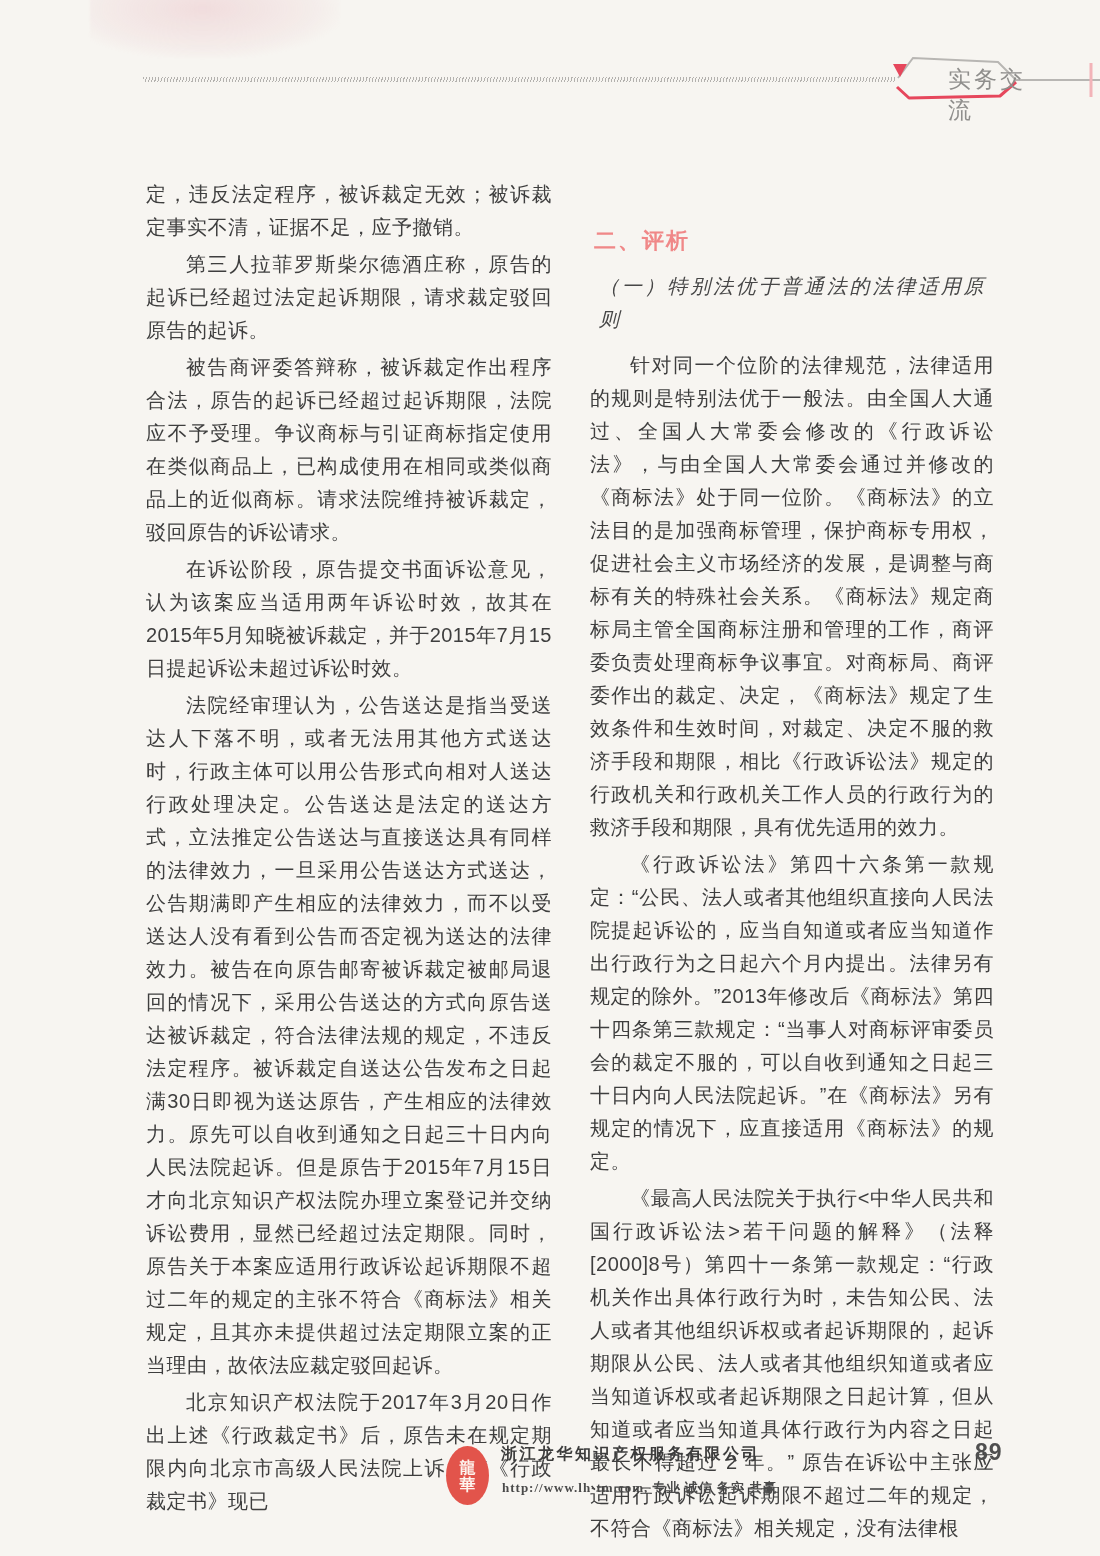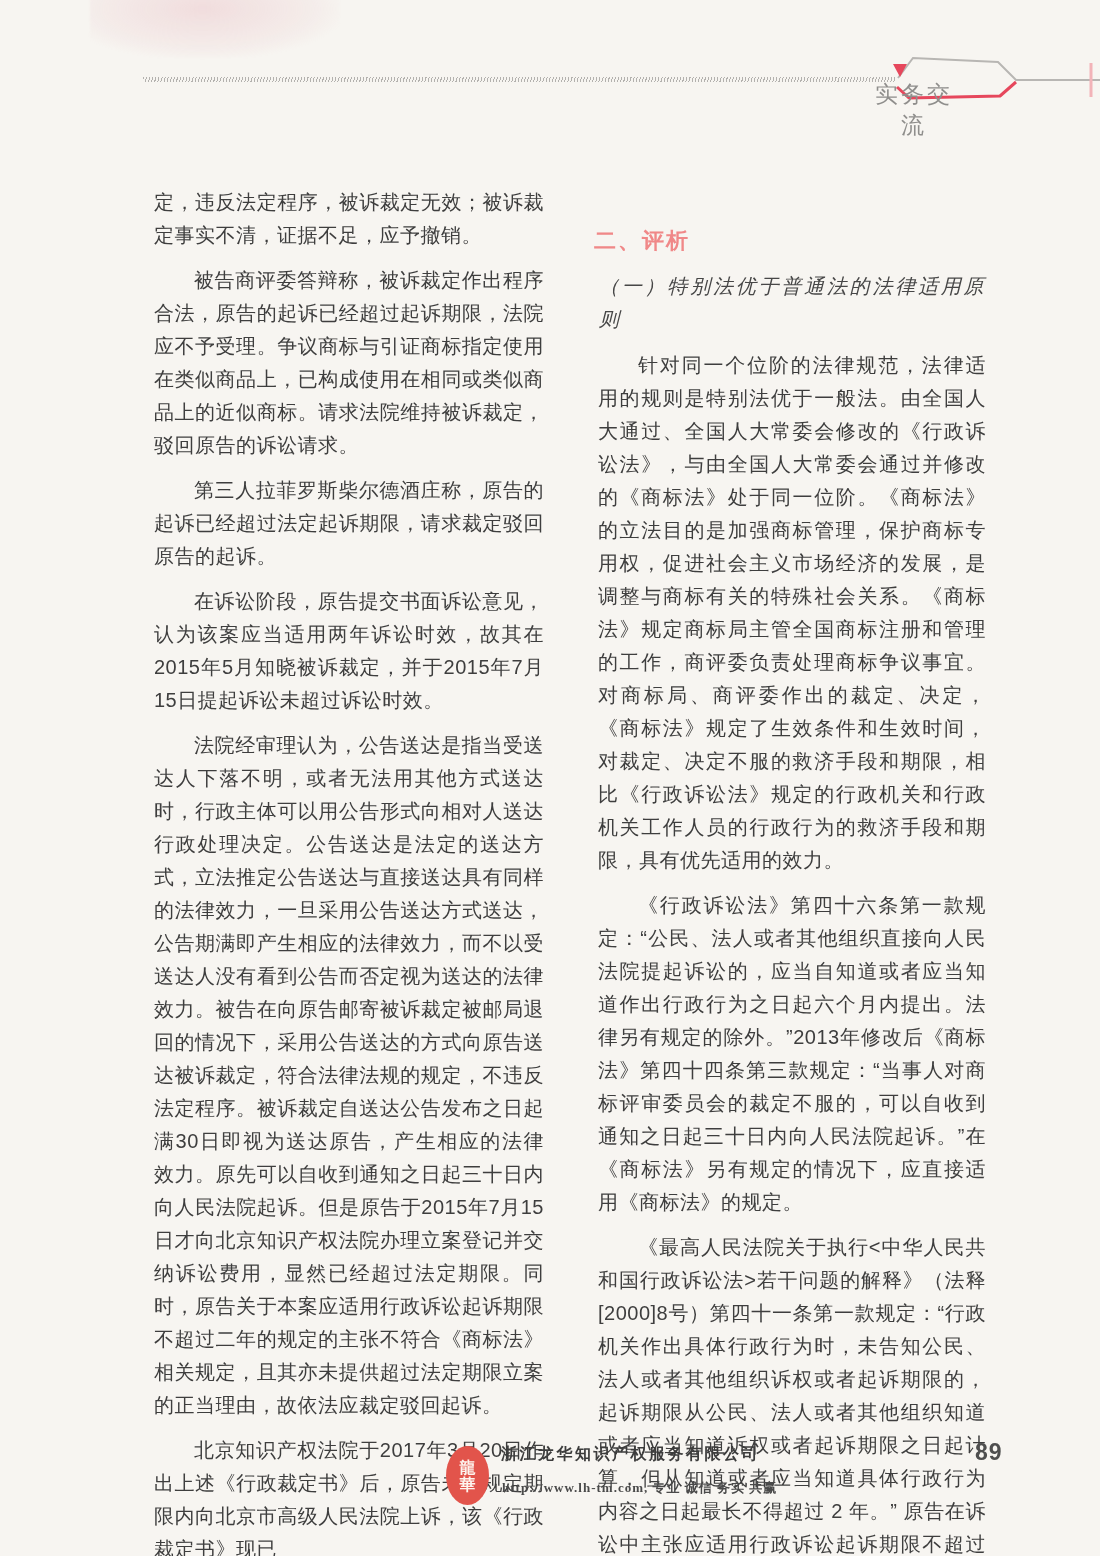--- a/index.html
+++ b/index.html
@@ -17,32 +17,32 @@
     background: radial-gradient(ellipse at 45% 30%, rgba(225,160,172,0.28), rgba(225,160,172,0.10) 55%, transparent 75%);
     filter: blur(1px);
   }
   
   .hatch {
     position: absolute; left: 143px; top: 77px; width: 752px; height: 5px;
     background: repeating-linear-gradient(105deg, #b3b1ae 0 1px, transparent 1px 3px);
   }
   .banner-svg { position: absolute; left: 140px; top: 50px; width: 960px; height: 60px; }
   .tag-label {
-    position: absolute; left: 868px; top: 64px; width: 92px;
-    text-align: center; font-size: 23px; color: #8f8e8c; letter-spacing: 3px; margin-top: 15px;
+    position: absolute; left: 948px; top: 64px; width: 92px;
+    font-size: 23px; color: #8f8e8c; letter-spacing: 3px;
   }
   
   .col {
     position: absolute; top: 174px;
     font-size: 20px; line-height: 33px; color: #3e3e3e;
     text-align: justify; letter-spacing: 0.5px;
   }
   .col-left  { left: 142px; width: 414px; }
   .col-right { left: 586px; width: 412px; }
-  .col p { margin: 12px; text-indent: 2em; }
+  .col p { margin: 4px; text-indent: 2em; }
   .col p.first { text-indent: 0; }
   .section-heading {
     margin: 50px 0 0 8px; font-size: 22px; font-weight: bold;
     color: #f08888; letter-spacing: 2px; line-height: 33px;
   }
   .sub-heading {
     margin: 13px; font-size: 20px; font-weight: normal; font-style: italic;
     font-family: "Liberation Serif", "DejaVu Serif", serif;
     color: #474747; letter-spacing: 1.5px; line-height: 33px;
   }
@@ -78,22 +78,22 @@
   <svg class="banner-svg" viewBox="0 0 960 60" aria-hidden="true">
     <polyline points="758,28 773,8 858,12 876,30 960,30" fill="none" stroke="#b8b6b3" stroke-width="2"></polyline>
     <polyline points="757,37 769,48 860,46 876,32" fill="none" stroke="#e6475c" stroke-width="3" stroke-linejoin="round"></polyline>
     <polygon points="753,14 767,14 760,27" fill="#e6475c"></polygon>
     <line x1="951" y1="13" x2="951" y2="47" stroke="#f2b3b8" stroke-width="3"></line>
   </svg>
   <span class="tag-label">实务交流</span>
 
   <div class="col col-left">
     <p class="first">定，违反法定程序，被诉裁定无效；被诉裁定事实不清，证据不足，应予撤销。</p>
+    <p>第三人拉菲罗斯柴尔德酒庄称，原告的起诉已经超过法定起诉期限，请求裁定驳回原告的起诉。</p>
     <p>被告商评委答辩称，被诉裁定作出程序合法，原告的起诉已经超过起诉期限，法院应不予受理。争议商标与引证商标指定使用在类似商品上，已构成使用在相同或类似商品上的近似商标。请求法院维持被诉裁定，驳回原告的诉讼请求。</p>
-    <p>第三人拉菲罗斯柴尔德酒庄称，原告的起诉已经超过法定起诉期限，请求裁定驳回原告的起诉。</p>
     <p>在诉讼阶段，原告提交书面诉讼意见，认为该案应当适用两年诉讼时效，故其在2015年5月知晓被诉裁定，并于2015年7月15日提起诉讼未超过诉讼时效。</p>
     <p>法院经审理认为，公告送达是指当受送达人下落不明，或者无法用其他方式送达时，行政主体可以用公告形式向相对人送达行政处理决定。公告送达是法定的送达方式，立法推定公告送达与直接送达具有同样的法律效力，一旦采用公告送达方式送达，公告期满即产生相应的法律效力，而不以受送达人没有看到公告而否定视为送达的法律效力。被告在向原告邮寄被诉裁定被邮局退回的情况下，采用公告送达的方式向原告送达被诉裁定，符合法律法规的规定，不违反法定程序。被诉裁定自送达公告发布之日起满30日即视为送达原告，产生相应的法律效力。原先可以自收到通知之日起三十日内向人民法院起诉。但是原告于2015年7月15日才向北京知识产权法院办理立案登记并交纳诉讼费用，显然已经超过法定期限。同时，原告关于本案应适用行政诉讼起诉期限不超过二年的规定的主张不符合《商标法》相关规定，且其亦未提供超过法定期限立案的正当理由，故依法应裁定驳回起诉。</p>
     <p>北京知识产权法院于2017年3月20日作出上述《行政裁定书》后，原告未在规定期限内向北京市高级人民法院上诉，该《行政裁定书》现已</p>
   </div>
 
   <div class="col col-right">
     <h2 class="section-heading">二、评析</h2>
     <h3 class="sub-heading">（一）特别法优于普通法的法律适用原则</h3>
     <p class="body-start">针对同一个位阶的法律规范，法律适用的规则是特别法优于一般法。由全国人大通过、全国人大常委会修改的《行政诉讼法》，与由全国人大常委会通过并修改的《商标法》处于同一位阶。《商标法》的立法目的是加强商标管理，保护商标专用权，促进社会主义市场经济的发展，是调整与商标有关的特殊社会关系。《商标法》规定商标局主管全国商标注册和管理的工作，商评委负责处理商标争议事宜。对商标局、商评委作出的裁定、决定，《商标法》规定了生效条件和生效时间，对裁定、决定不服的救济手段和期限，相比《行政诉讼法》规定的行政机关和行政机关工作人员的行政行为的救济手段和期限，具有优先适用的效力。</p>
     <p>《行政诉讼法》第四十六条第一款规定：“公民、法人或者其他组织直接向人民法院提起诉讼的，应当自知道或者应当知道作出行政行为之日起六个月内提出。法律另有规定的除外。”2013年修改后《商标法》第四十四条第三款规定：“当事人对商标评审委员会的裁定不服的，可以自收到通知之日起三十日内向人民法院起诉。”在《商标法》另有规定的情况下，应直接适用《商标法》的规定。</p>

